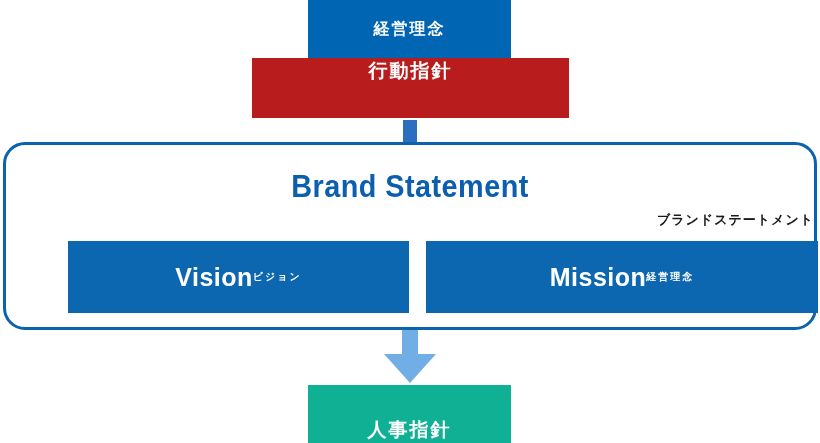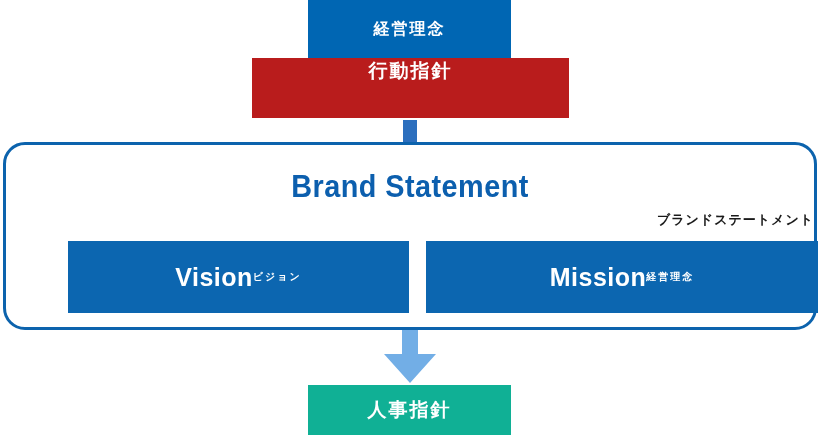--- a/index.html
+++ b/index.html
@@ -146,24 +146,24 @@
     width: 54px;
     height: 55px;
   }
 
   
   .hr-policy-box {
     position: absolute;
     left: 308px;
     top: 385px;
     width: 203px;
-    height: 50px;
+    height: 58px;
     background: #10B095;
     display: flex;
-    align-items: center;
+    align-items: flex-end;
     justify-content: center;
     box-sizing: border-box;
   }
   .hr-policy-box .jp-label {
     color: #ffffff;
     font-size: 19px;
     font-weight: 700;
     letter-spacing: 2px;
   }
 </style>

